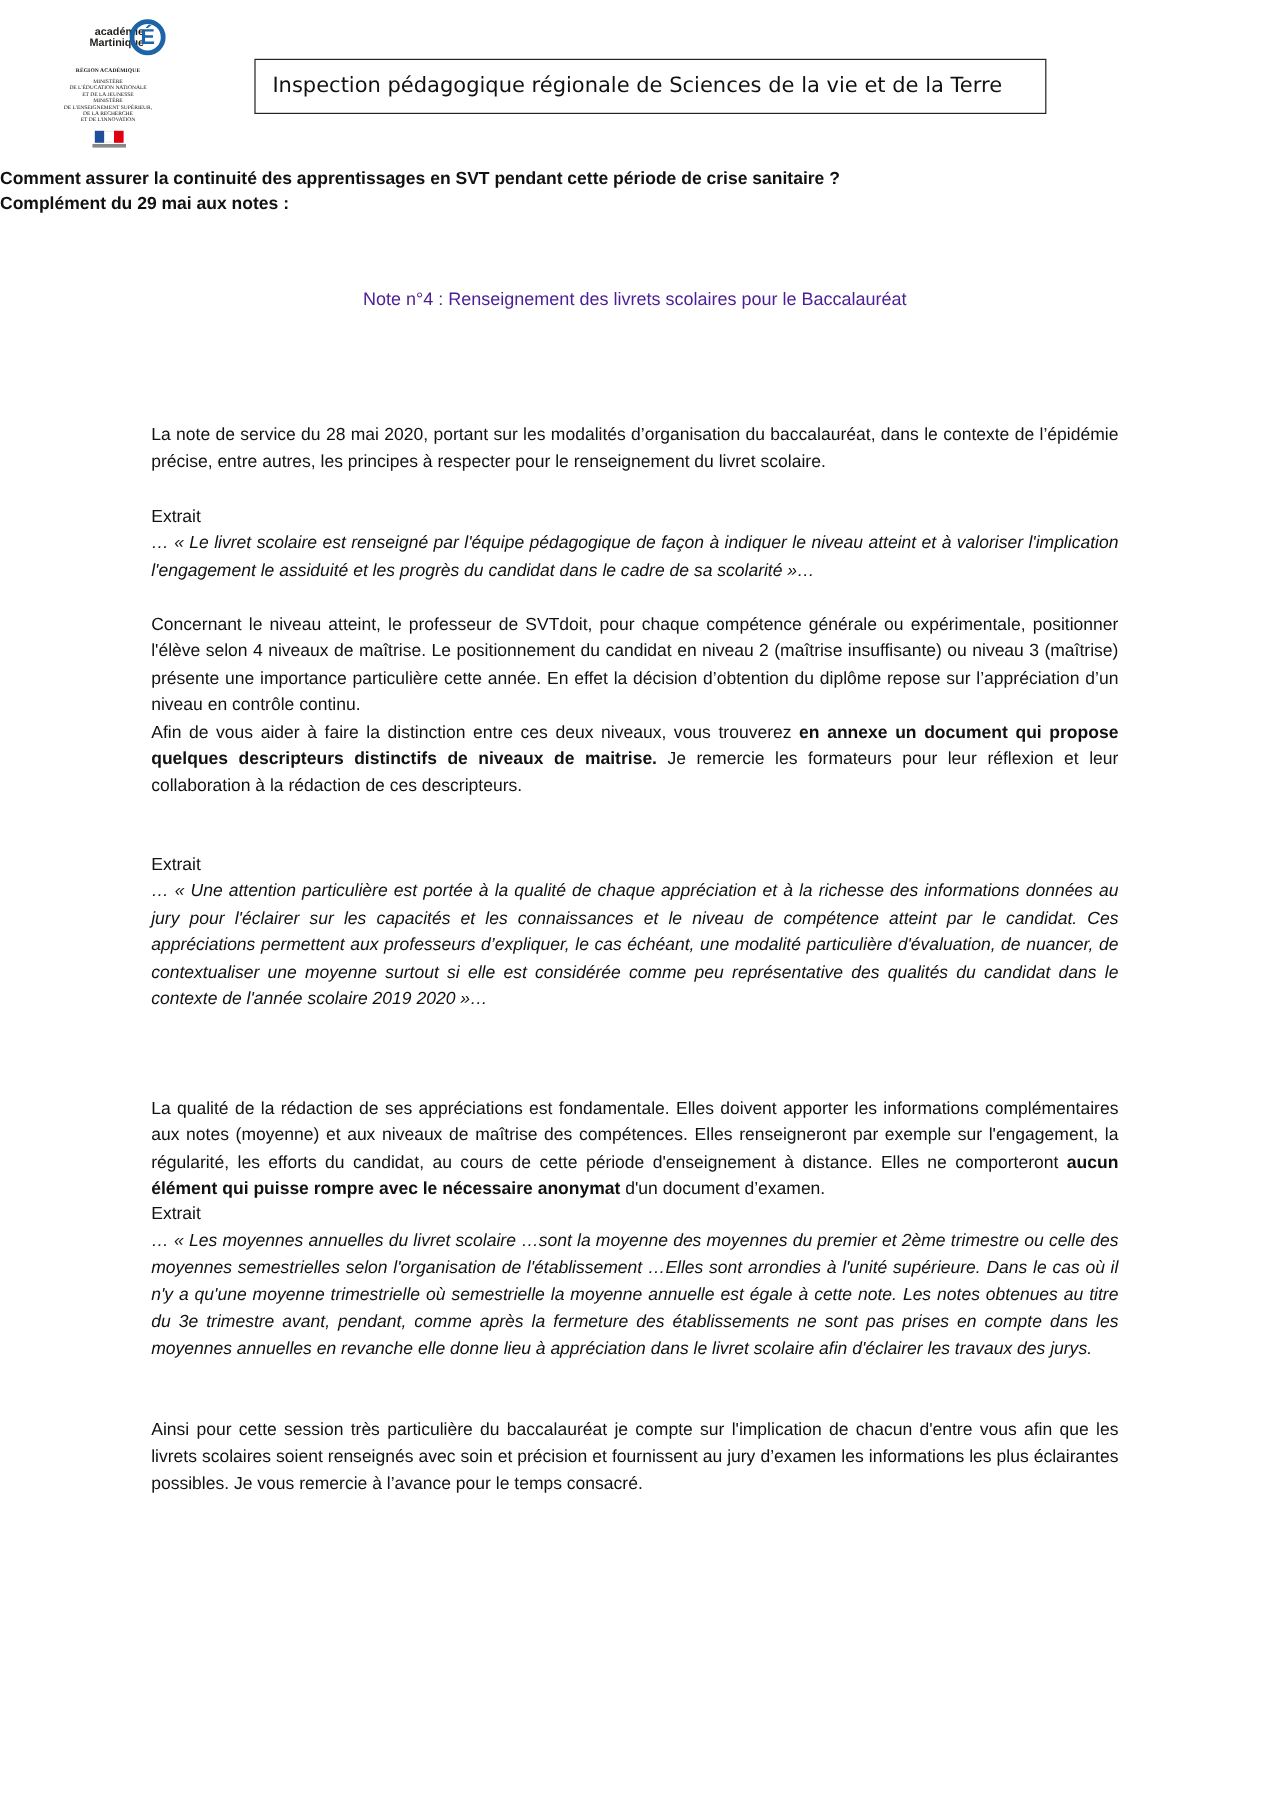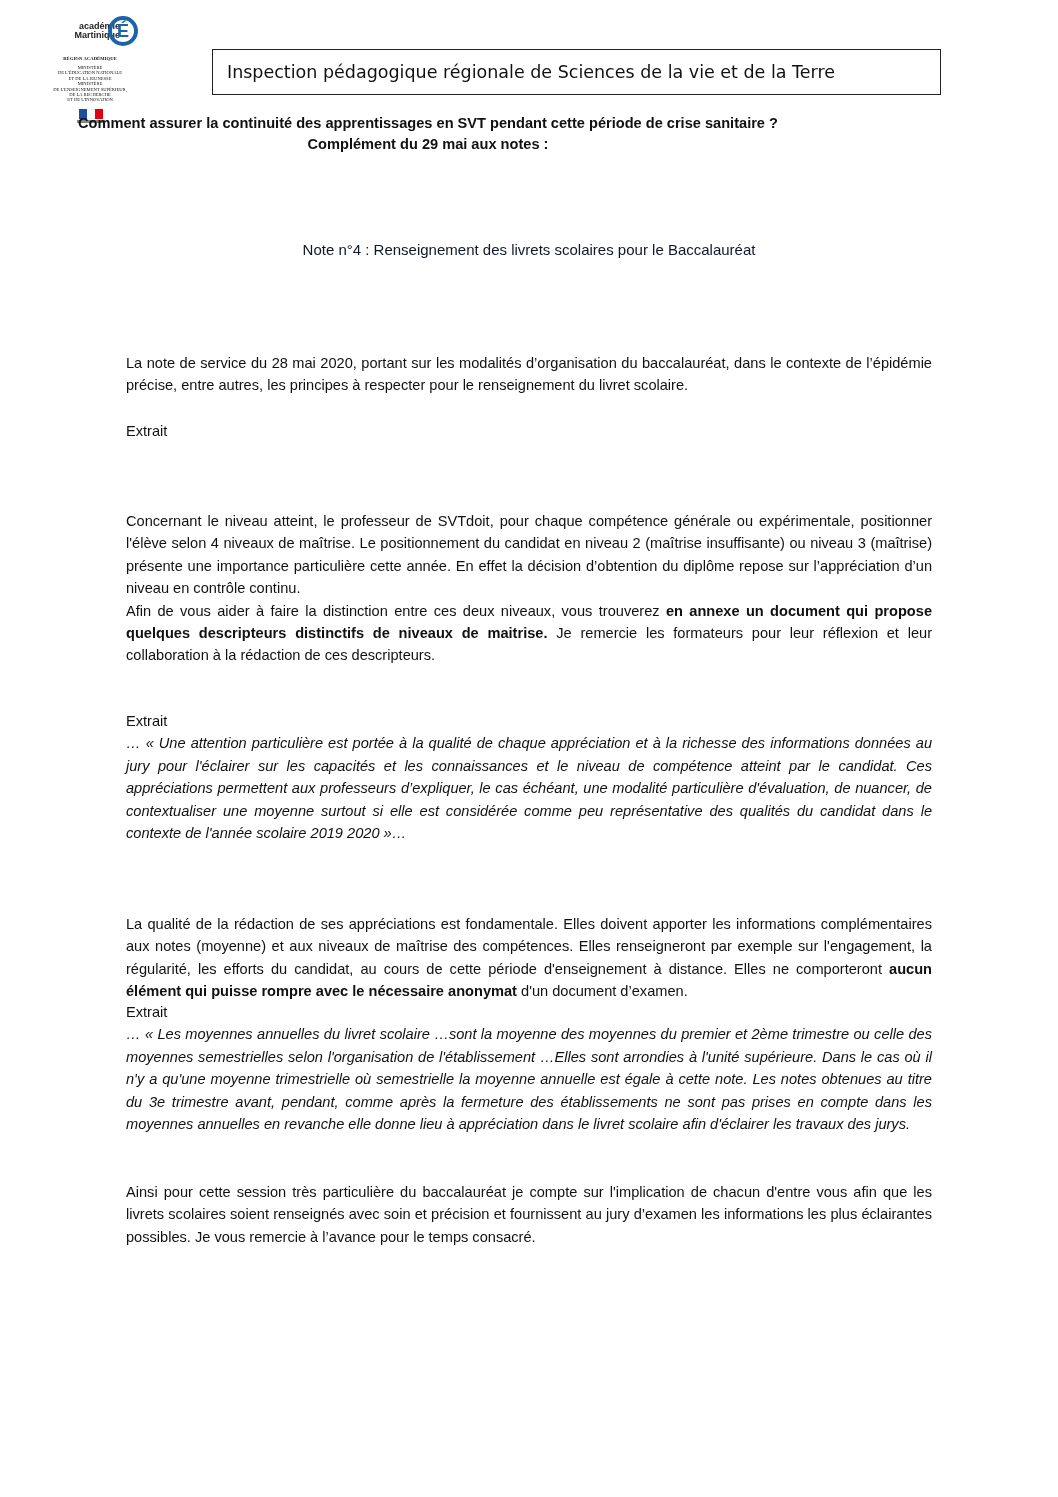--- a/index.html
+++ b/index.html
@@ -11,27 +11,27 @@
   .logo .acad { position: absolute; left: 22px; top: 10px; width: 60px; font: bold 9px/9px "Liberation Sans", sans-serif; color: #1d1d1b; text-align: right; }
   .logo .circle { position: absolute; left: 70px; top: 4px; width: 30px; height: 30px; border: 4px solid #1c63a8; border-radius: 50%; box-sizing: border-box; }
   .logo .circle span { position: absolute; left: 0; top: 0; width: 22px; height: 22px; font: bold 18px/22px "Liberation Sans", sans-serif; color: #1c63a8; text-align: center; }
   .logo .region { position: absolute; left: 0; top: 44px; width: 104px; text-align: center; font: bold 4.6px/6px "Liberation Serif", serif; letter-spacing: 0.1px; }
   .logo .min { position: absolute; left: 0; top: 53px; width: 104px; text-align: center; font: 4.6px/5.4px "Liberation Serif", serif; white-space: pre-line; }
   .logo .flag { position: absolute; left: 41px; top: 97px; width: 24px; height: 10px; display: flex; }
   .logo .flag i { flex: 1; display: block; }
   .logo .flagtext { position: absolute; left: 39px; top: 108px; width: 28px; height: 3px; background: #888; }
 
   
-  .header-box { position: absolute; left: 212px; top: 49px; width: 729px; height: 46px; border: 1px solid #222; box-sizing: border-box; }
+  .header-box { position: absolute; left: 212px; top: 49px; width: 660px; height: 46px; border: 1px solid #222; box-sizing: border-box; }
   .header-box span { position: absolute; left: 14px; top: 11px; font: 17.5px/22px "DejaVu Sans", sans-serif; color: #111; white-space: nowrap; }
 
-  .titles { position: absolute; left: 0; top: 113px; width: 856px; text-align: center; font: bold 14.6px/21px "Liberation Sans", sans-serif; color: #111; }
+  .titles { position: absolute; left: 0; top: 139px; width: 856px; text-align: left; font: bold 14.6px/21px "Liberation Sans", sans-serif; color: #111; }
   .titles div { white-space: nowrap; }
 
-  .note-title { position: absolute; left: 0; top: 240px; width: 1058px; text-align: center; font: 15px/20px "Liberation Sans", sans-serif; color: #0f172a; }
+  .note-title { position: absolute; left: 0; top: 240px; width: 1058px; text-align: center; font: 15px/20px "Liberation Sans", sans-serif; color: #4c1d95; }
 
   .para { position: absolute; left: 126px; width: 806px; font: 14.6px/22.4px "Liberation Sans", sans-serif; color: #111; text-align: justify; }
   .para .it { font-style: italic; }
   .para b { font-weight: bold; }
   .label { display: block; }
 </style>
 </head>
 <body>
 
 <div class="page">
@@ -69,20 +69,21 @@
     <div>Complément du 29 mai aux notes :</div>
   </div>
 
   <div class="note-title">Note n°4 : Renseignement des livrets scolaires pour le Baccalauréat</div>
 
 
   <div class="para" style="top:352px">La note de service du 28 mai 2020, portant sur les modalités d’organisation du baccalauréat, dans le contexte de l’épidémie précise, entre autres, les principes à respecter pour le renseignement du livret scolaire.</div>
 
   <div class="para" style="top:420px">
     <span class="label">Extrait</span>
+    <span class="it">… « Le livret scolaire est renseigné par l'équipe pédagogique de façon à indiquer le niveau atteint et à valoriser l'implication l'engagement le assiduité et les progrès du candidat dans le cadre de sa scolarité »…</span>
   </div>
 
   <div class="para" style="top:510px">
     <span>Concernant le niveau atteint, le professeur de SVTdoit, pour chaque compétence générale ou expérimentale, positionner l'élève selon 4 niveaux de maîtrise. Le positionnement du candidat en niveau 2 (maîtrise insuffisante) ou niveau 3 (maîtrise) présente une importance particulière cette année. En effet la décision d’obtention du diplôme repose sur l’appréciation d’un niveau en contrôle continu.</span><br>
     <span>Afin de vous aider à faire la distinction entre ces deux niveaux, vous trouverez </span><b>en annexe un document qui propose quelques descripteurs distinctifs de niveaux de maitrise.</b><span> Je remercie les formateurs pour leur réflexion et leur collaboration à la rédaction de ces descripteurs.</span>
   </div>
 
   <div class="para" style="top:710px">
     <span class="label">Extrait</span>
     <span class="it">… « Une attention particulière est portée à la qualité de chaque appréciation et à la richesse des informations données au jury pour l'éclairer sur les capacités et les connaissances et le niveau de compétence atteint par le candidat. Ces appréciations permettent aux professeurs d’expliquer, le cas échéant, une modalité particulière d'évaluation, de nuancer, de contextualiser une moyenne surtout si elle est considérée comme peu représentative des qualités du candidat dans le contexte de l'année scolaire 2019 2020 »…</span>

